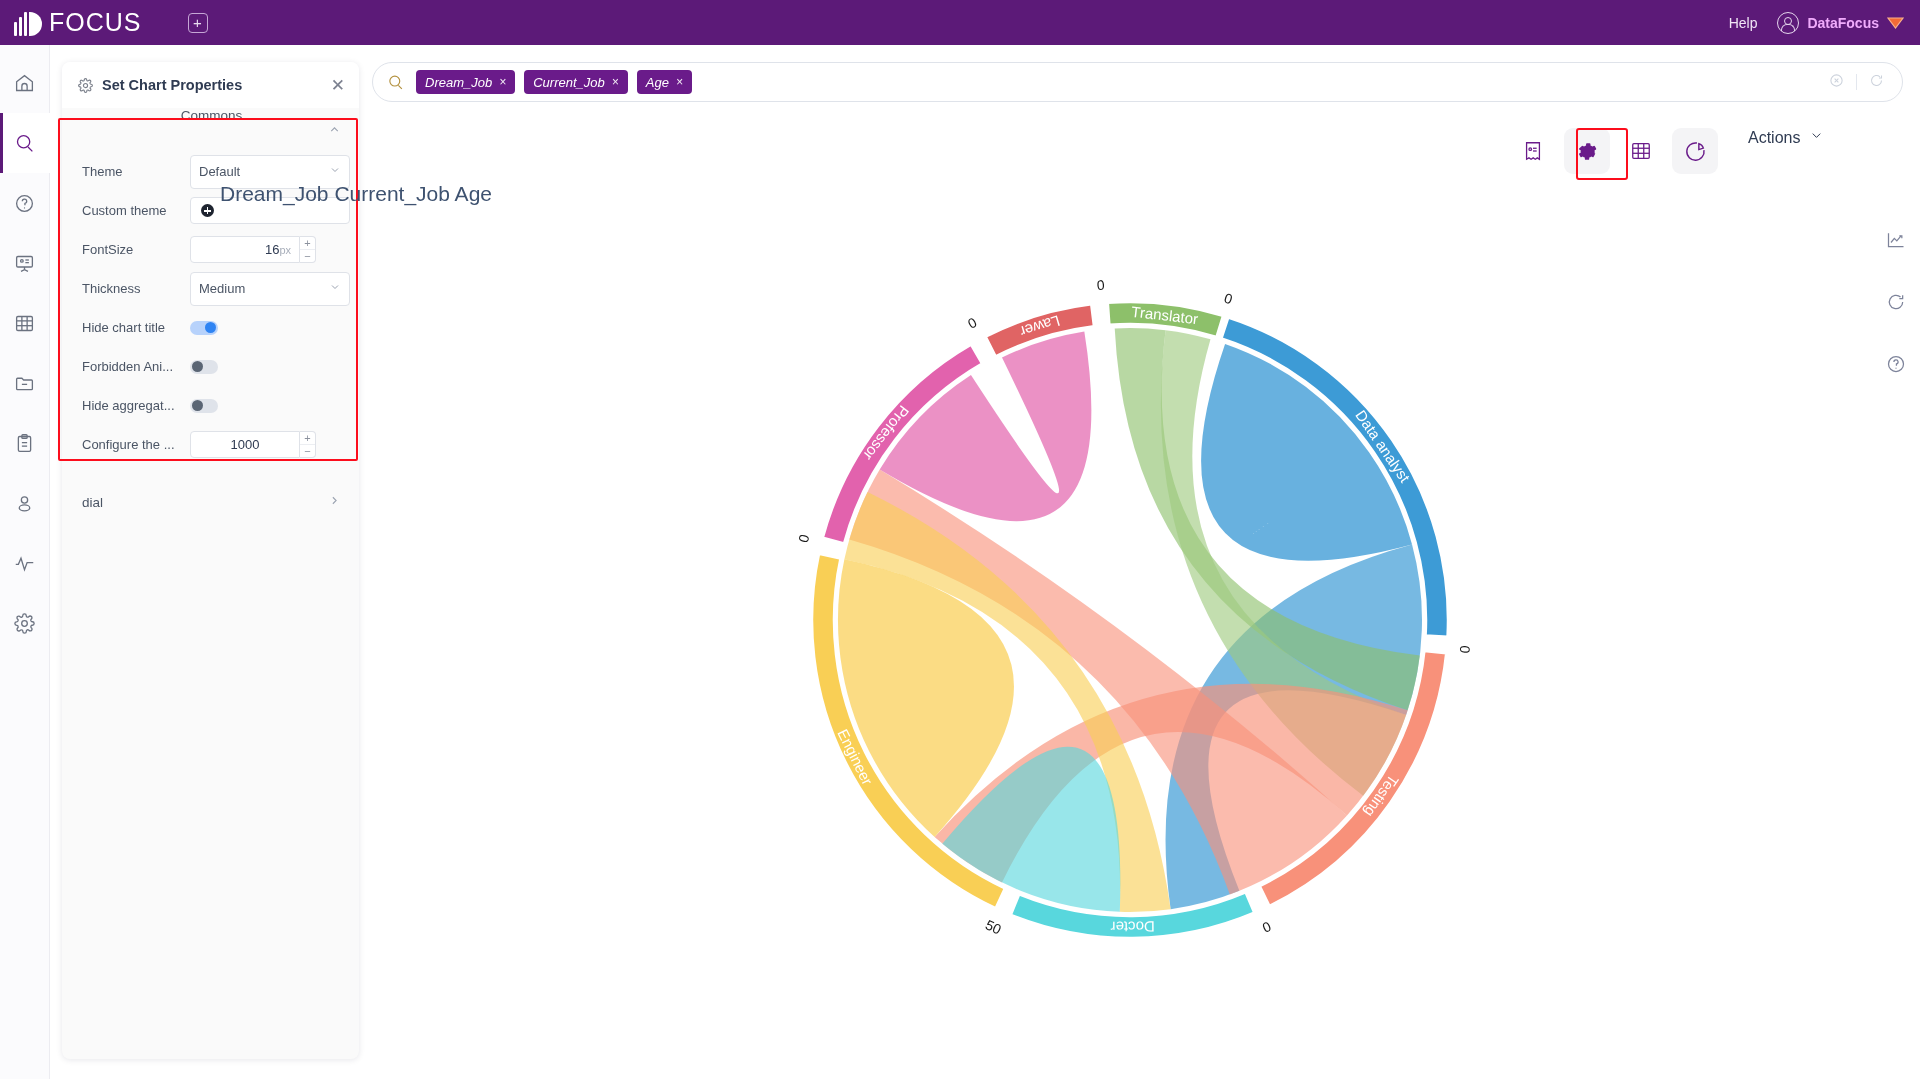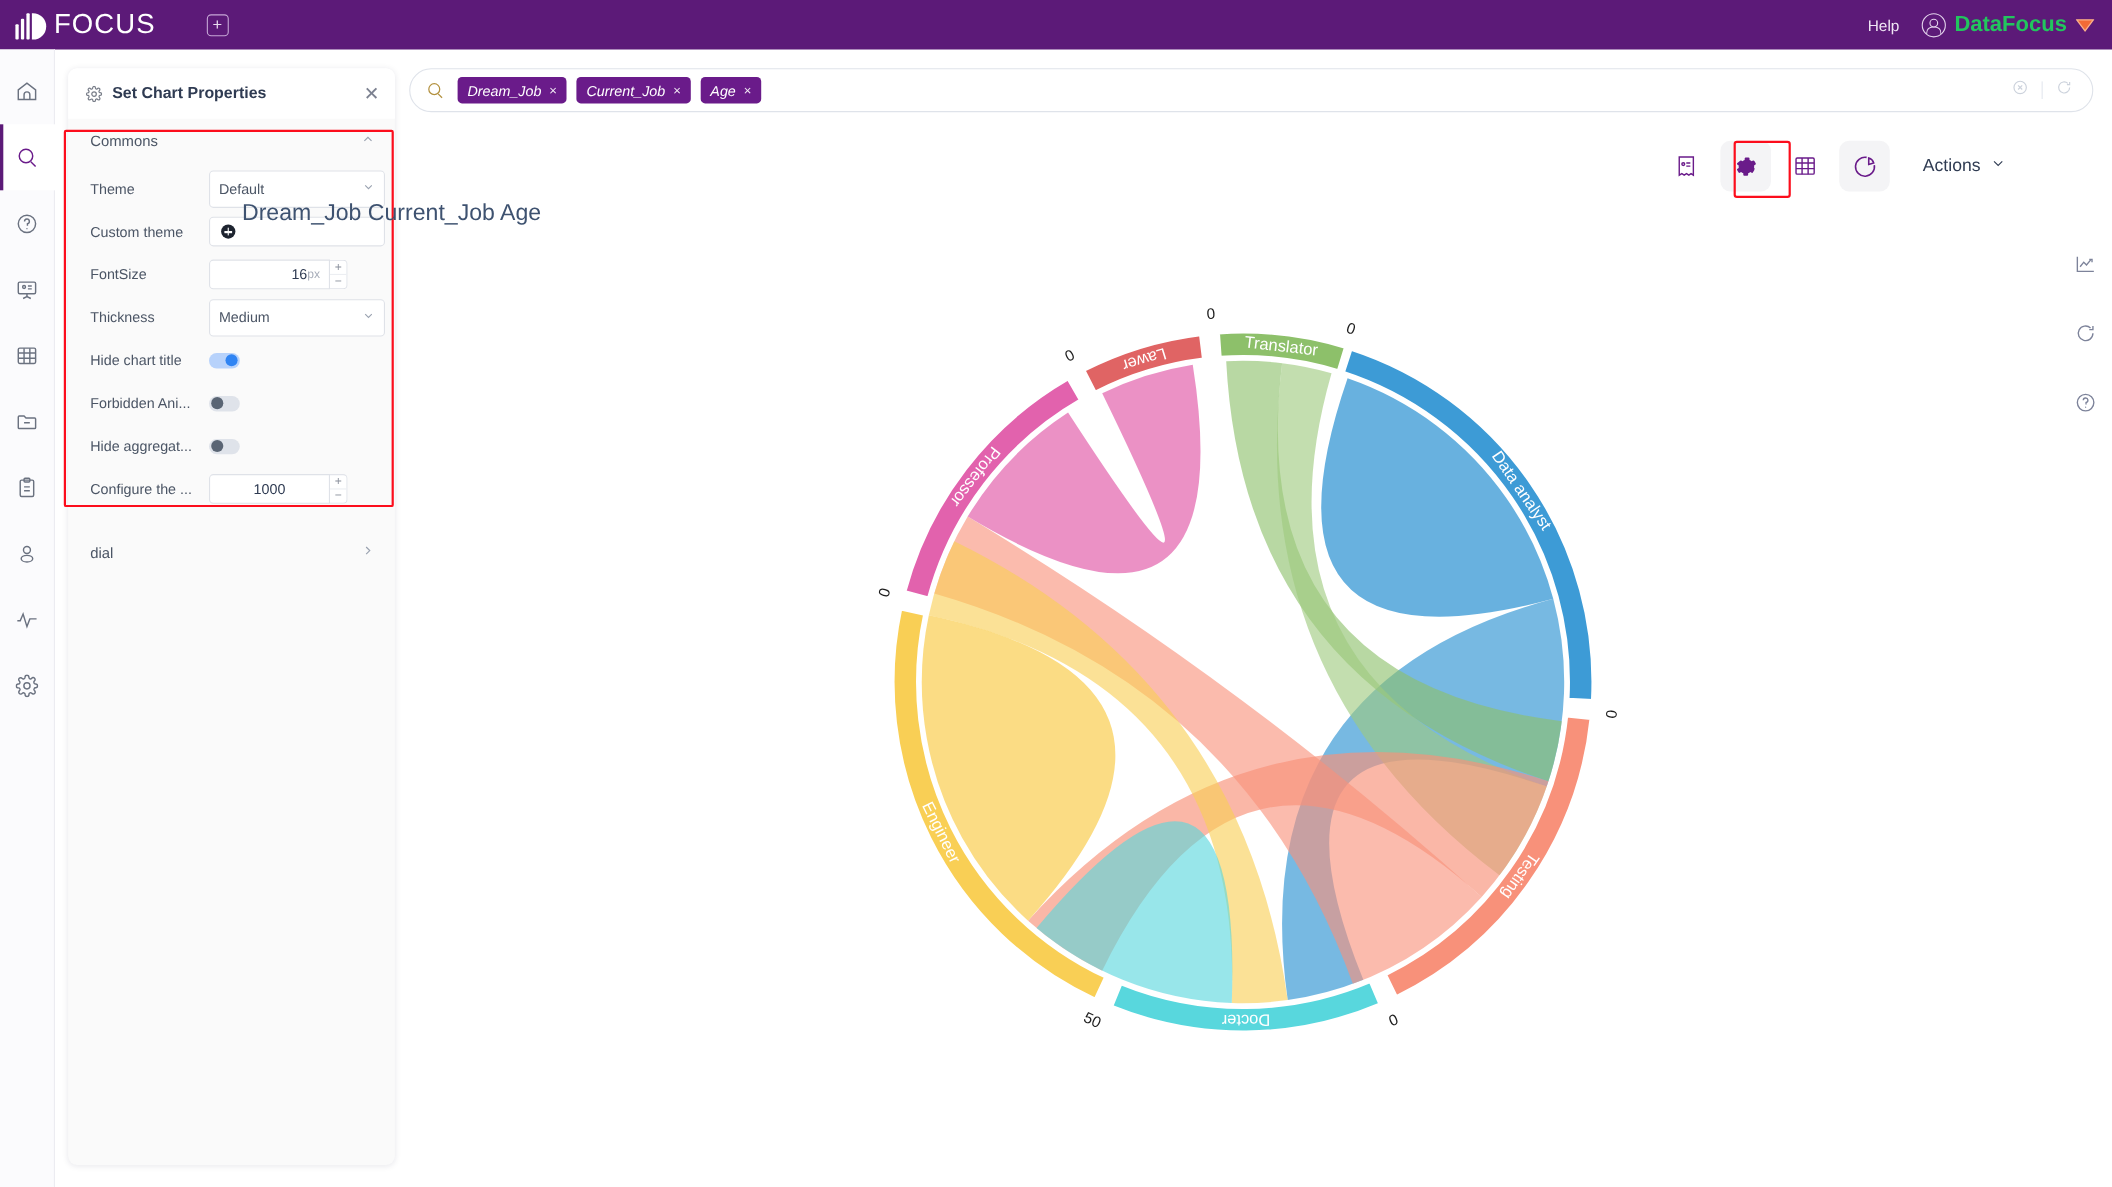--- a/index.html
+++ b/index.html
@@ -43,21 +43,21 @@
     border: 1.5px solid #e4d4ec; position: relative;
   }
   .avatar::before {
     content:""; position:absolute; top:4px; left:50%; transform:translateX(-50%);
     width:6px; height:6px; border-radius:50%; border:1.5px solid #e4d4ec;
   }
   .avatar::after {
     content:""; position:absolute; bottom:1.5px; left:50%; transform:translateX(-50%);
     width:12px; height:6px; border-radius:6px 6px 0 0; border:1.5px solid #e4d4ec; border-bottom:none;
   }
-  .user-name { font-size: 20px; font-weight: 600; color: #22c55e; }
+  .user-name { font-size: 14px; font-weight: 600; color: #f0abfc; }
 
   
   .rail {
     position: absolute; top: 45px; left: 0;
     width: 50px; height: 1034px;
     background: #fbfbfd;
     border-right: 1px solid #ececf1;
     display: flex; flex-direction: column; align-items: center;
     padding-top: 8px;
   }
@@ -91,21 +91,21 @@
   }
   .redbox {
     position: absolute; top: 118px; left: 58px;
     width: 300px; height: 343px;
     border: 2px solid #fc0d1c; border-radius: 2px;
     pointer-events: none;
   }
   .section-head {
     display: flex; align-items: center;
     padding: 0 18px 0 20px; height: 40px;
-    font-size: 13.5px; color: #4b5565;
+    font-size: 13.5px; color: #4b5565; flex-direction: column;
   }
   .section-head .chev { margin-left:auto; color:#9aa2b0; }
   .prop-rows { padding: 4px 0 14px 0; }
   .prow {
     display: flex; align-items: center;
     height: 39px; padding-left: 20px;
   }
   .plabel {
     width: 108px; font-size: 13px; color: #4b5565; flex: none;
   }
@@ -181,21 +181,21 @@
     display:flex; align-items:center; gap:7px;
     padding: 0 9px; margin-right: 9px;
   }
   .tag .x { font-size: 12px; opacity:.92; }
   .search-tail { margin-left:auto; display:flex; align-items:center; gap:12px; color:#ccd2dc; padding-right: 8px;}
   .divider-v { width:1px; height:16px; background:#e3e7ee; }
 
   
   .chart-toolbar {
     position: absolute; top: 128px; left: 1510px;
-    display: flex; align-items: center; gap: 8px;
+    display: flex; align-items: flex-start; gap: 8px;
   }
   .tb-btn {
     width: 46px; height: 46px; border-radius: 9px;
     display:flex; align-items:center; justify-content:center;
     color:#6a1b8a; background: transparent;
   }
   .tb-btn.shade { background:#f4f4f6; }
   .tb-btn.selected { background:#f4f4f6; }
   .tb-red-ring {
     position: absolute; left: 1576px; top: 128px;

